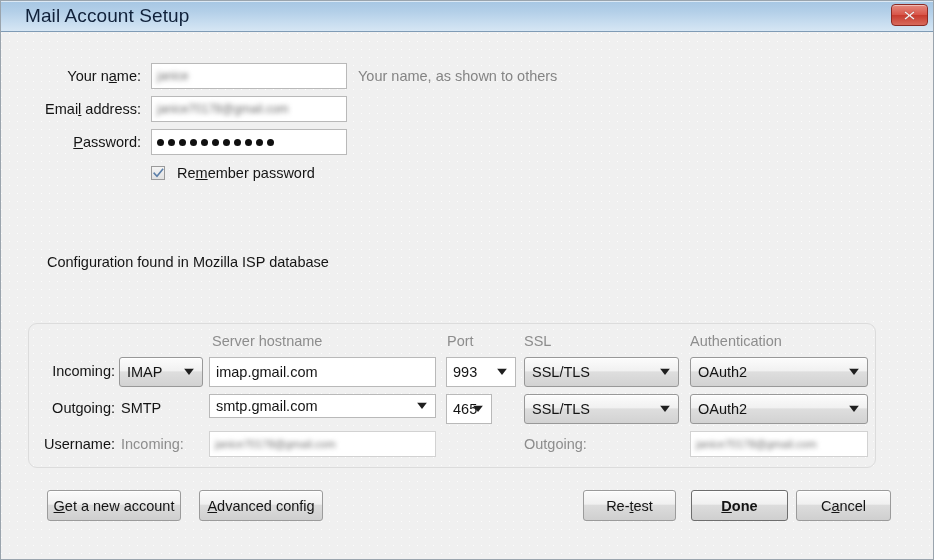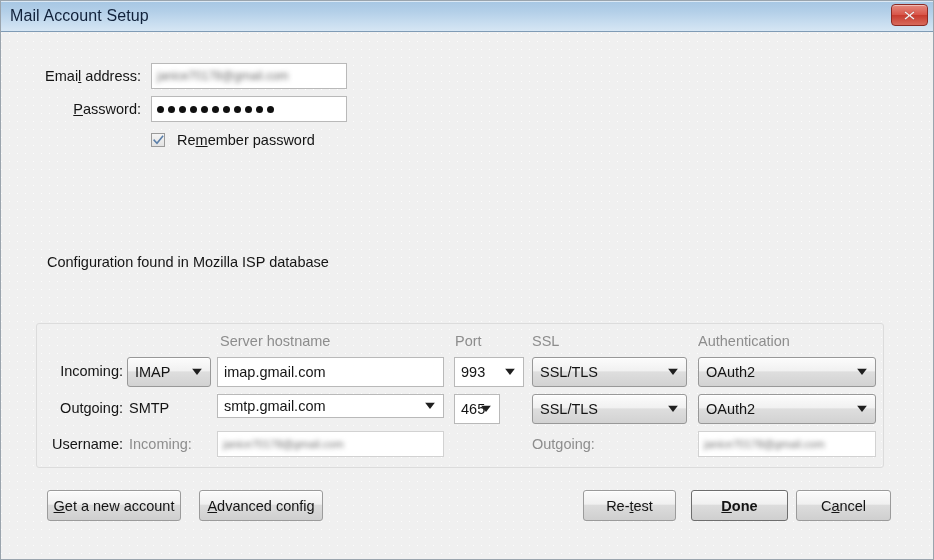--- a/index.html
+++ b/index.html
@@ -42,22 +42,22 @@
     display: flex;
     align-items: center;
   }
   .titlebar-inner-highlight {
     position: absolute;
     left: 0; right: 0; top: 0;
     height: 1px;
     background: rgba(255,255,255,0.6);
   }
   .title-text {
-    padding-left: 9px;
-    font-size: 16px;
+    padding-left: 24px;
+    font-size: 19px;
     color: #10213a;
     letter-spacing: 0.1px;
     white-space: nowrap;
   }
   .close-button {
     position: absolute;
     right: 5px;
     top: 3px;
     width: 37px;
     height: 22px;
@@ -186,27 +186,27 @@
     left: 46px;
     top: 222px;
     font-size: 14.5px;
     color: #141414;
     white-space: nowrap;
   }
 
   
   .server-panel {
     position: absolute;
-    left: 35px;
+    left: 27px;
     top: 291px;
     width: 848px;
     height: 145px;
     box-sizing: border-box;
     border: 1px solid #dcdcdc;
-    border-radius: 3px;
+    border-radius: 9px;
   }
 
   .col-header {
     position: absolute;
     font-size: 14.5px;
     color: #8d8d8d;
     white-space: nowrap;
   }
 
   .row-label {
@@ -315,20 +315,27 @@
       <svg width="13" height="13" viewBox="0 0 13 13">
         <path d="M2.5 2.2 L6.5 5.6 L10.5 2.2 L11.6 3.4 L7.8 6.5 L11.6 9.6 L10.5 10.8 L6.5 7.4 L2.5 10.8 L1.4 9.6 L5.2 6.5 L1.4 3.4 Z" fill="#ffffff" stroke="#8a2a24" stroke-width="0.4"></path>
       </svg>
     </div>
   </div>
 
   <div class="dialog-body">
 
     <div class="top-form">
 
+      <div class="form-row">
+        <div class="form-label"><span>Your n</span><span class="acc">a</span><span>me:</span></div>
+        <div class="blurred-value">
+          <span class="blurtext">janice</span>
+        </div>
+        <div class="hint-text">Your name, as shown to others</div>
+      </div>
 
       <div class="form-row">
         <div class="form-label"><span>Emai</span><span class="acc">l</span><span> address:</span></div>
         <div class="blurred-value">
           <span class="blurtext">janice70178@gmail.com</span>
         </div>
       </div>
 
       <div class="form-row">
         <div class="form-label"><span></span><span class="acc">P</span><span>assword:</span></div>

